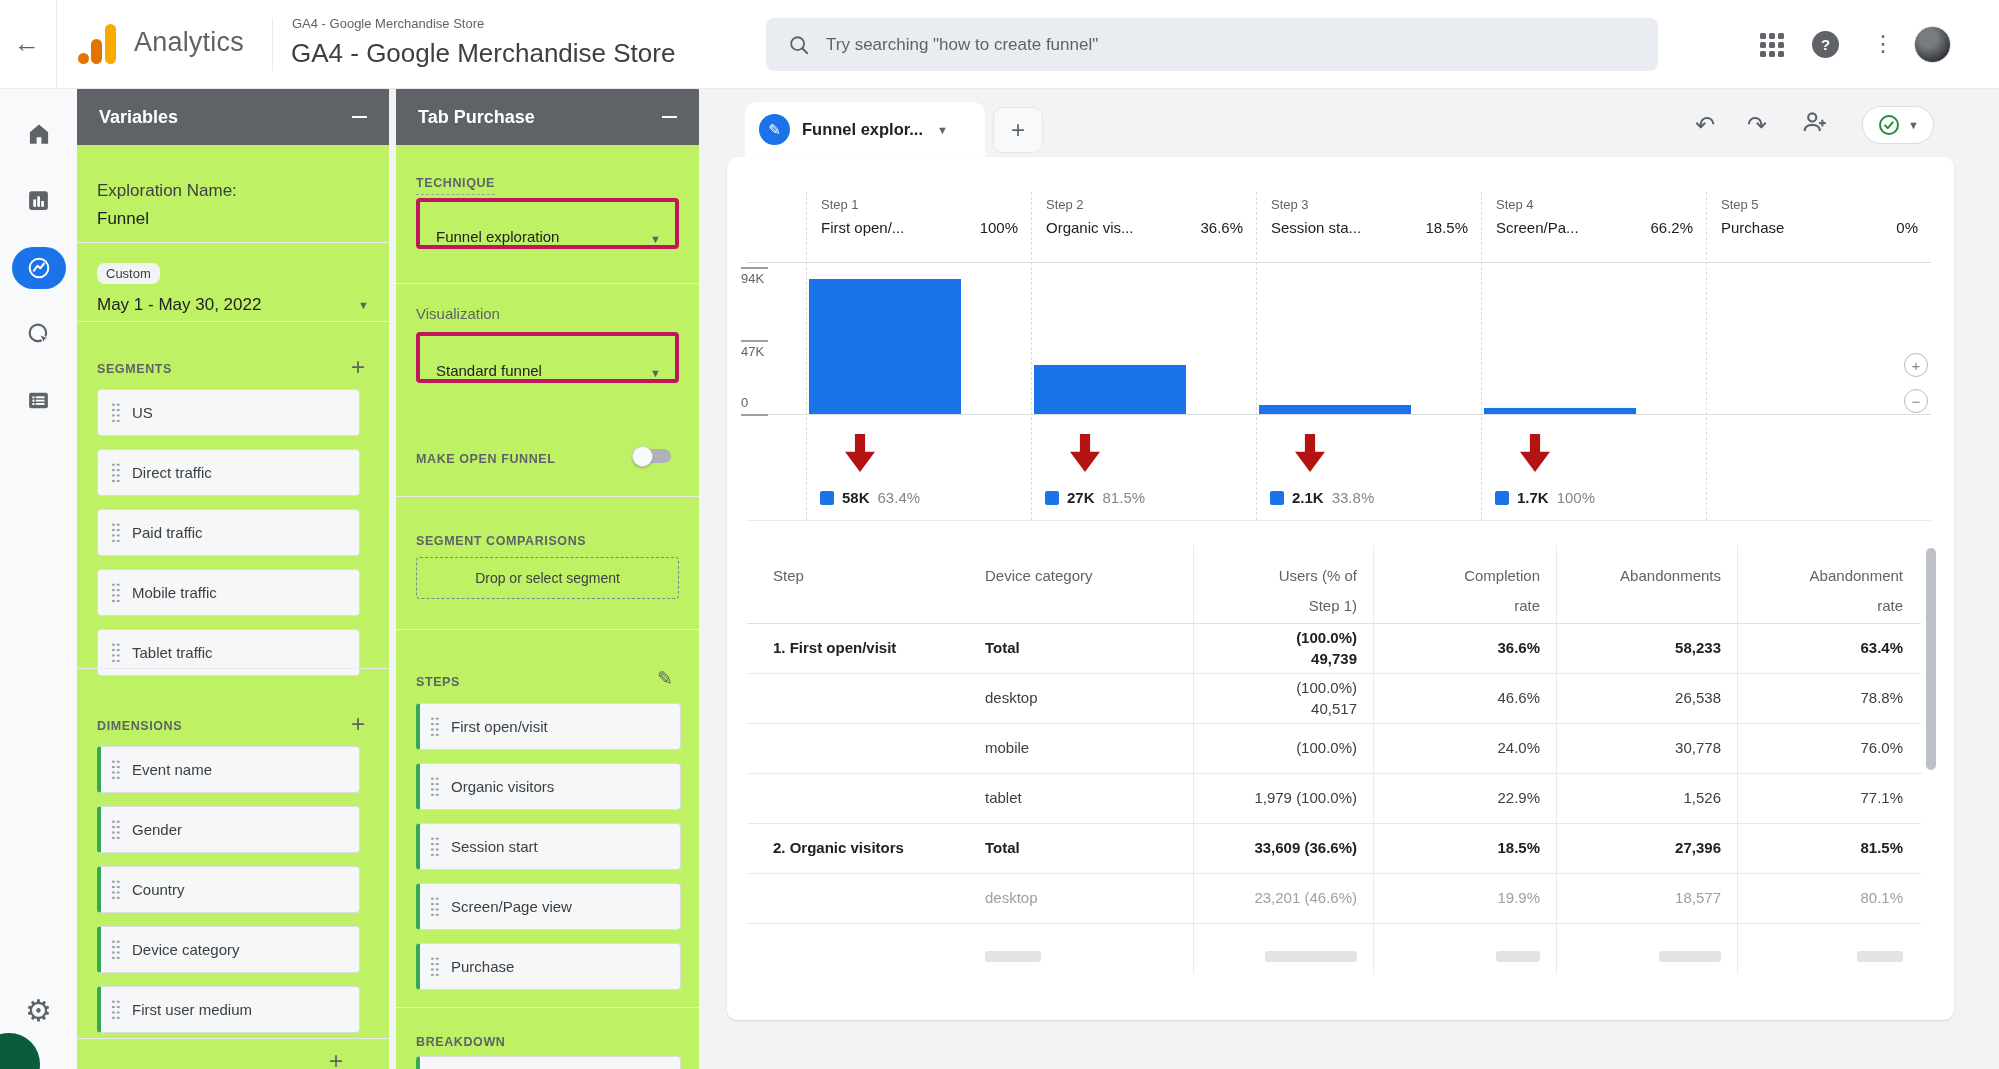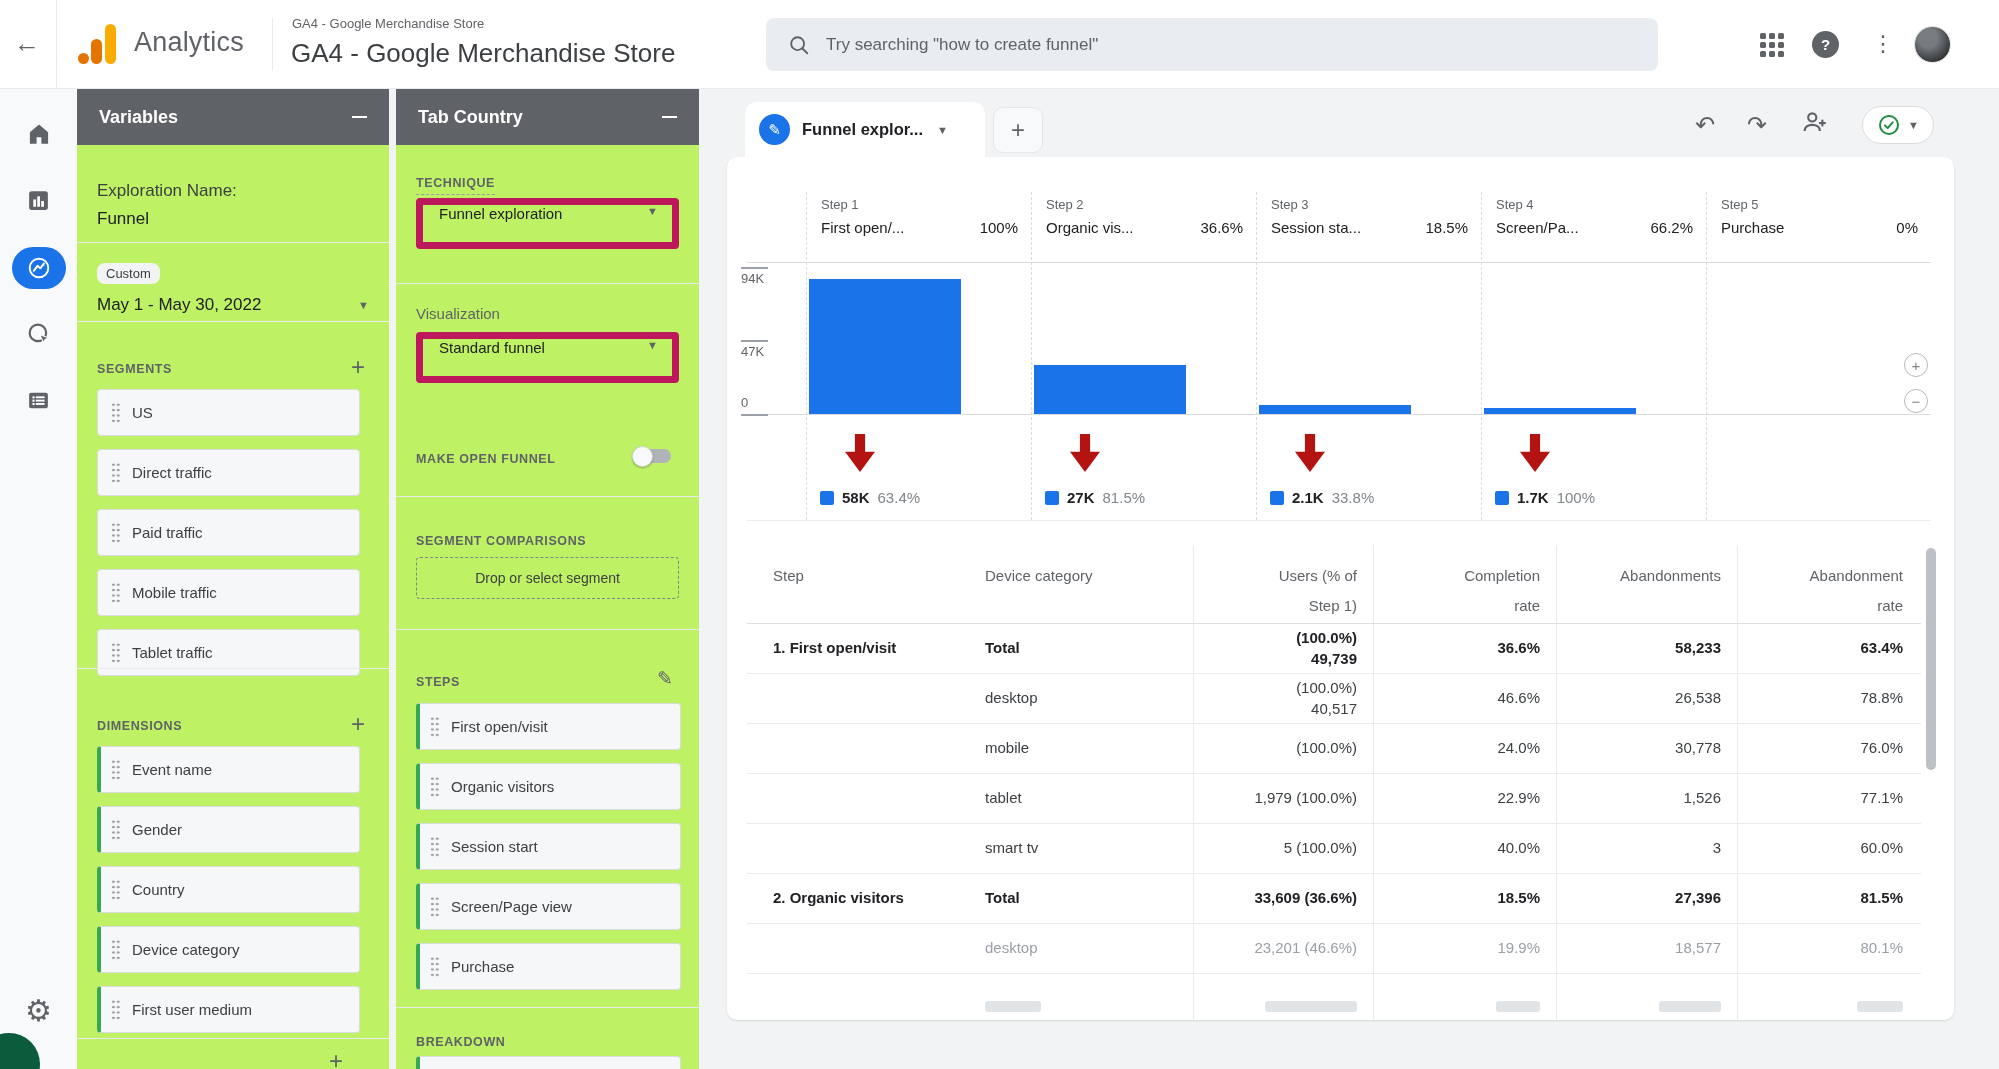--- a/index.html
+++ b/index.html
@@ -41,21 +41,21 @@
   .panel-min{margin-left:auto;width:15px;height:2.5px;background:#fff;cursor:pointer}
   .divider{position:absolute;left:0;right:0;height:1px;background:#e8eaed}
   .sect-label{position:absolute;left:20px;font-size:12.5px;font-weight:bold;color:#5f6368;letter-spacing:.6px}
   .plus-btn{position:absolute;right:24px;font-size:24px;font-weight:300;color:#5f6368;cursor:pointer;line-height:20px}
   .chip-list{position:absolute;left:20px;display:flex;flex-direction:column;gap:13px}
   .chip{width:263px;height:47px;background:#f6f7f8;border:1px solid #dadce0;border-radius:4px;display:flex;align-items:center;padding-left:13px;font-size:15px;color:#3c4043;cursor:grab}
   .chip.green{border-left:4px solid #34a853;padding-left:10px}
   .chip .drag{width:9px;height:21px;margin-right:12px;background:radial-gradient(circle,#9aa0a6 1.2px,transparent 1.4px);background-size:4.8px 5.4px}
   .steps .chip{width:265px}
   .field-label{position:absolute;left:20px;font-size:15px;color:#5f6368}
-  .selectbox{position:absolute;left:20px;width:263px;height:51px;border:7px solid #be185d;border-radius:4px;display:flex;align-items:flex-start;padding:0 14px 0 16px;font-size:15px;color:#202124;cursor:pointer}
+  .selectbox{position:absolute;left:20px;width:263px;height:51px;border:4px solid #be185d;border-radius:4px;display:flex;align-items:flex-end;padding:0 14px 0 16px;font-size:15px;color:#202124;cursor:pointer}
   .selectbox .caret{margin-left:auto;font-size:11px;color:#5f6368}
   .dashed-box{position:absolute;left:20px;width:263px;height:42px;border:1px dashed #80868b;border-radius:4px;display:flex;align-items:center;justify-content:center;font-size:14px;color:#3c4043;cursor:pointer}
   .toggle{position:absolute;right:28px;width:36px;height:14px;border-radius:7px;background:#b0b4b8;cursor:pointer}
   .toggle .knob{position:absolute;left:-3px;top:-3.5px;width:21px;height:21px;border-radius:50%;background:#f8f9fa;border:1px solid #d4d7da;box-shadow:0 1px 2px rgba(0,0,0,.3)}
   .pencil{position:absolute;right:26px;font-size:19px;color:#5f6368;cursor:pointer}
 
   
   #canvas{position:absolute;left:699px;top:89px;right:0;bottom:0;background:#f1f3f4}
   #viz-tab{position:absolute;left:46px;top:13px;width:240px;height:55px;background:#fff;border-radius:12px 12px 0 0;display:flex;align-items:center;padding-left:14px;cursor:pointer}
   #viz-tab .pen-circle{width:31px;height:31px;border-radius:50%;background:#1a73e8;color:#fff;font-size:15px;display:flex;align-items:center;justify-content:center}
@@ -252,21 +252,21 @@
         <span class="drag"></span>
         <span>First user medium</span>
       </div>
     </div>
   <div class="divider" style="top:949px"></div>
   <span class="plus-btn" style="top:962px;right:46px">+</span>
 </section>
 
 <section class="panel" id="tabsettings-panel">
   <div class="panel-head">
-    <span>Tab Country</span>
+    <span>Tab Purchase</span>
     <span class="panel-min"></span>
   </div>
   <div class="sect-label" style="top:87px"><span class="dotted-under">TECHNIQUE</span></div>
   <div class="selectbox" style="top:109px">
     <span>Funnel exploration</span>
     <span class="caret">▼</span>
   </div>
   <div class="divider" style="top:194px"></div>
   <div class="field-label" style="top:216px">Visualization</div>
   <div class="selectbox" style="top:243px">
@@ -459,28 +459,20 @@
             <div class="cell c6">76.0%</div>
           </div>
           <div class="trow ">
             <div class="cell c1"></div>
             <div class="cell c2">tablet</div>
             <div class="cell c3">1,979 (100.0%)</div>
             <div class="cell c4">22.9%</div>
             <div class="cell c5">1,526</div>
             <div class="cell c6">77.1%</div>
           </div>
-          <div class="trow ">
-            <div class="cell c1"></div>
-            <div class="cell c2">smart tv</div>
-            <div class="cell c3">5 (100.0%)</div>
-            <div class="cell c4">40.0%</div>
-            <div class="cell c5">3</div>
-            <div class="cell c6">60.0%</div>
-          </div>
           <div class="trow total">
             <div class="cell c1">2. Organic visitors</div>
             <div class="cell c2">Total</div>
             <div class="cell c3">33,609 (36.6%)</div>
             <div class="cell c4">18.5%</div>
             <div class="cell c5">27,396</div>
             <div class="cell c6">81.5%</div>
           </div>
           <div class="trow muted">
             <div class="cell c1"></div>

